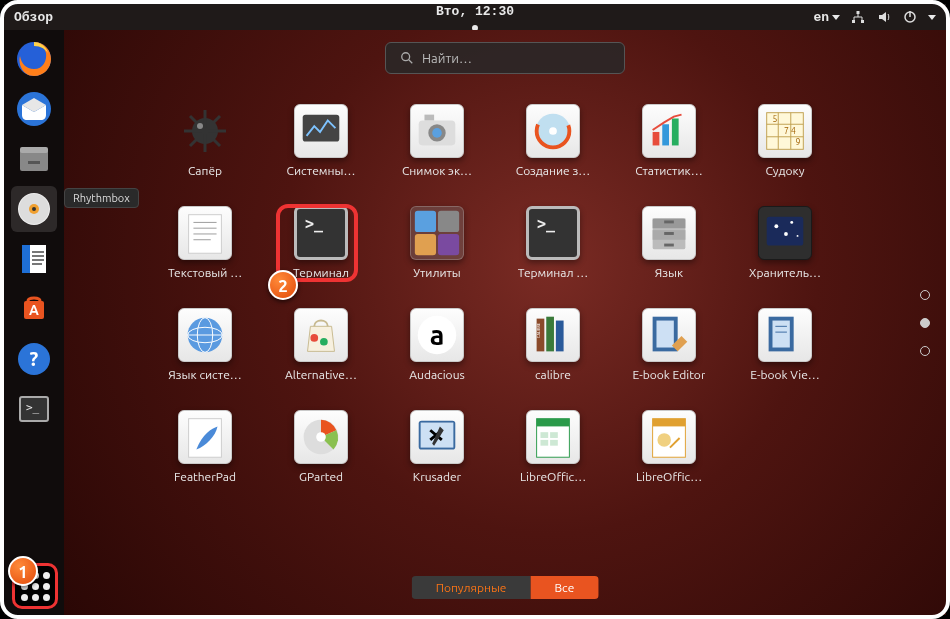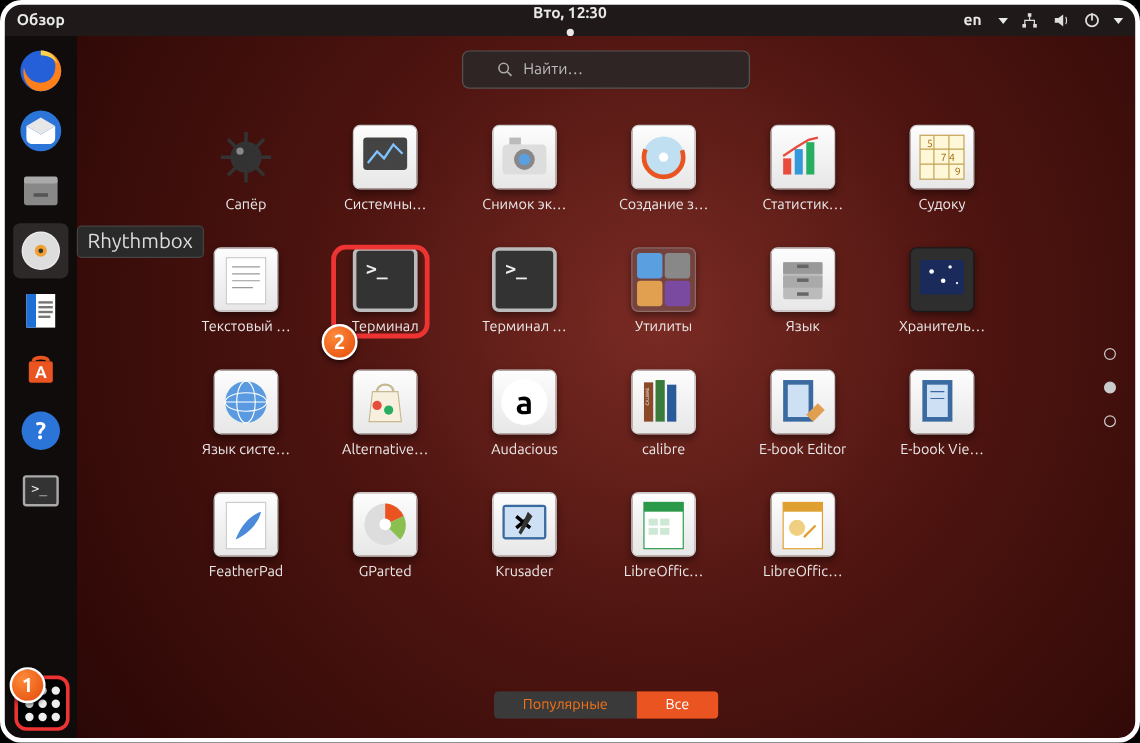--- a/index.html
+++ b/index.html
@@ -1,37 +1,37 @@
 <!DOCTYPE html>
 <html><head>
 <meta charset="utf-8">
 <style>
   * { margin: 0; padding: 0; box-sizing: border-box; }
   body { width: 950px; height: 619px; font-family: Ubuntu, Arial, sans-serif; overflow: hidden; position: relative; background:#000; }
   .frame { position:absolute; inset:0; border:4px solid #fff; border-radius:18px; pointer-events:none; }
 
   .topbar { position:absolute; top:4px; left:4px; right:4px; height:26px; background:#1f1a19; color:#e9e9e9; display:flex; align-items:center; justify-content:space-between; padding:0 10px; font-size:13px; font-weight:600; }
-  .topbar-left, .topbar-right, .topbar-center { display:flex; align-items:center; gap:10px; }
+  .topbar-left, .topbar-right, .topbar-center { display:flex; align-items:center; gap:10px;font-family:Liberation Mono, monospace; }
   .topbar-center { position:absolute; left:50%; transform:translateX(-50%); gap:6px;flex-direction:column; }
   .dot { width:6px; height:6px; border-radius:50%; background:#e9e9e9; display:inline-block; }
   .tri-down { width:0; height:0; border-left:4px solid transparent; border-right:4px solid transparent; border-top:5px solid #e9e9e9; }
   .ico { width:16px; height:16px; display:inline-block; }
 
   .dock { position:absolute; left:4px; top:30px; bottom:4px; width:60px; background:rgba(30,22,22,0.55); display:flex; flex-direction:column; align-items:center; padding-top:6px; gap:4px; }
   .dock-item { width:46px; height:46px; border-radius:6px; display:flex; align-items:center; justify-content:center; font-size:12px; color:#fff; position:relative; cursor:pointer; }
   .dock-item svg { width:40px; height:40px; }
   .apps-btn { position:absolute; left:12px; bottom:10px; width:46px; height:46px; background:#000; border:3px solid #e33; border-radius:10px; display:grid; place-content:center; cursor:pointer; }
   .apps-btn .dots { display:grid; grid-template-columns:repeat(3,7px); grid-template-rows:repeat(3,7px); gap:4px; }
   .apps-btn .dots span { width:7px; height:7px; background:#eee; border-radius:50%; }
 
-  .tooltip { position:absolute; left:64px; top:188px; background:#2a2a2a; border:1px solid #444; color:#ddd; font-size:17px; padding:3px 8px; border-radius:4px; z-index:40; }
+  .tooltip { position:absolute; left:64px; top:188px; background:#2a2a2a; border:1px solid #444; color:#ddd; font-size:11px; padding:3px 8px; border-radius:4px; z-index:40; }
 
   .stage { position:absolute; left:64px; top:30px; right:4px; bottom:4px; background: radial-gradient(circle at 55% 40%, #7a2b24 0%, #4e1410 45%, #2a0705 100%); overflow:hidden; }
 
-  .search { position:absolute; top:12px; left:50%; transform:translateX(-50%); width:240px; height:32px; background:rgba(40,40,40,0.85); border:1px solid #555; border-radius:6px; display:flex; align-items:center; gap:8px; padding:0 28px; color:#bbb; font-size:13px; }
+  .search { position:absolute; top:12px; left:50%; transform:translateX(-50%); width:240px; height:32px; background:rgba(40,40,40,0.85); border:1px solid #555; border-radius:6px; display:flex; align-items:center; gap:8px; padding:0 14px; color:#bbb; font-size:13px; }
   .search svg{width:14px;height:14px;}
 
   .grid { position:absolute; top:70px; left:60px; right:80px; display:grid; grid-template-columns:repeat(6, 108px); grid-auto-rows:102px; gap:0 8px; justify-content:center; }
   .app { display:flex; flex-direction:column; align-items:center; justify-content:flex-start; color:#eaeaea; font-size:12px; cursor:pointer; text-align:center; padding-top:4px; position:relative; }
   .app .lbl { margin-top:6px; max-width:100px; overflow:hidden; text-overflow:ellipsis; white-space:nowrap; }
   .icon-tile { width:54px; height:54px; border-radius:6px; background:linear-gradient(#fdfdfd,#e7e7e7); border:1px solid #c9c9c9; display:flex; align-items:center; justify-content:center; font-size:28px; color:#444; box-shadow:0 3px 6px rgba(0,0,0,0.4); }
   .app.folder .icon-tile{ background:rgba(120,120,120,0.35); border:1px solid rgba(200,200,200,0.3); }
   .icon-tile.dark{ background:#2e2e2e; border-color:#1a1a1a; color:#ddd; }
   .icon-tile.term{ background:#333; border:3px solid #bbb; position:relative; }
   .icon-tile.term::after{ content:">_"; color:#eee; position:absolute; top:6px; left:8px; font-family:monospace; font-size:15px; font-weight:bold; }
@@ -53,21 +53,21 @@
 
 <div class="topbar">
   <div class="topbar-left">
     <span>Обзор</span>
   </div>
   <div class="topbar-center">
     <span>Вто, 12:30</span>
     <span class="dot"></span>
   </div>
   <div class="topbar-right">
-    <span style="display:flex;align-items:center;gap:14px;">
+    <span style="display:flex;align-items:center;gap:3px;">
         <span>en</span>
         <span class="tri-down"></span>
       </span>
     <span class="ico"><svg viewBox="0 0 16 16">
           <rect x="2" y="11" width="3" height="3" fill="#ddd"></rect>
           <rect x="11" y="11" width="3" height="3" fill="#ddd"></rect>
           <rect x="6.5" y="2" width="3" height="3" fill="#ddd"></rect>
           <path d="M8 5v3M4 11V8h8v3" stroke="#ddd" fill="none"></path>
         </svg></span>
     <span class="ico"><svg viewBox="0 0 16 16">
@@ -252,34 +252,34 @@
             <line x1="15" y1="28" x2="39" y2="28" stroke="#999"></line>
             <line x1="15" y1="34" x2="33" y2="34" stroke="#999"></line>
           </svg>
         </div>
         <div class="lbl">Текстовый …</div>
       </div>
       <div class="app">
         <div class="icon-tile term"></div>
         <div class="lbl">Терминал</div>
       </div>
-      <div class="app">
-        <div class="icon-tile term"></div>
-        <div class="lbl">Терминал …</div>
-      </div>
       <div class="app folder">
         <div class="icon-tile">
           <svg viewBox="0 0 54 54">
             <rect x="4" y="4" width="22" height="22" fill="#5aa0e0" rx="3"></rect>
             <rect x="28" y="4" width="22" height="22" fill="#888" rx="3"></rect>
             <rect x="4" y="28" width="22" height="22" fill="#e0a050" rx="3"></rect>
             <rect x="28" y="28" width="22" height="22" fill="#7a4aa0" rx="3"></rect>
           </svg>
         </div>
         <div class="lbl">Утилиты</div>
+      </div>
+      <div class="app">
+        <div class="icon-tile term"></div>
+        <div class="lbl">Терминал …</div>
       </div>
       <div class="app">
         <div class="icon-tile">
           <svg viewBox="0 0 54 54">
             <rect x="10" y="12" width="34" height="32" rx="2" fill="#bbb"></rect>
             <rect x="10" y="12" width="34" height="10" fill="#999"></rect>
             <rect x="10" y="24" width="34" height="10" fill="#aaa"></rect>
             <rect x="22" y="14" width="10" height="3" fill="#666"></rect>
             <rect x="22" y="26" width="10" height="3" fill="#666"></rect>
             <rect x="22" y="38" width="10" height="3" fill="#666"></rect>

